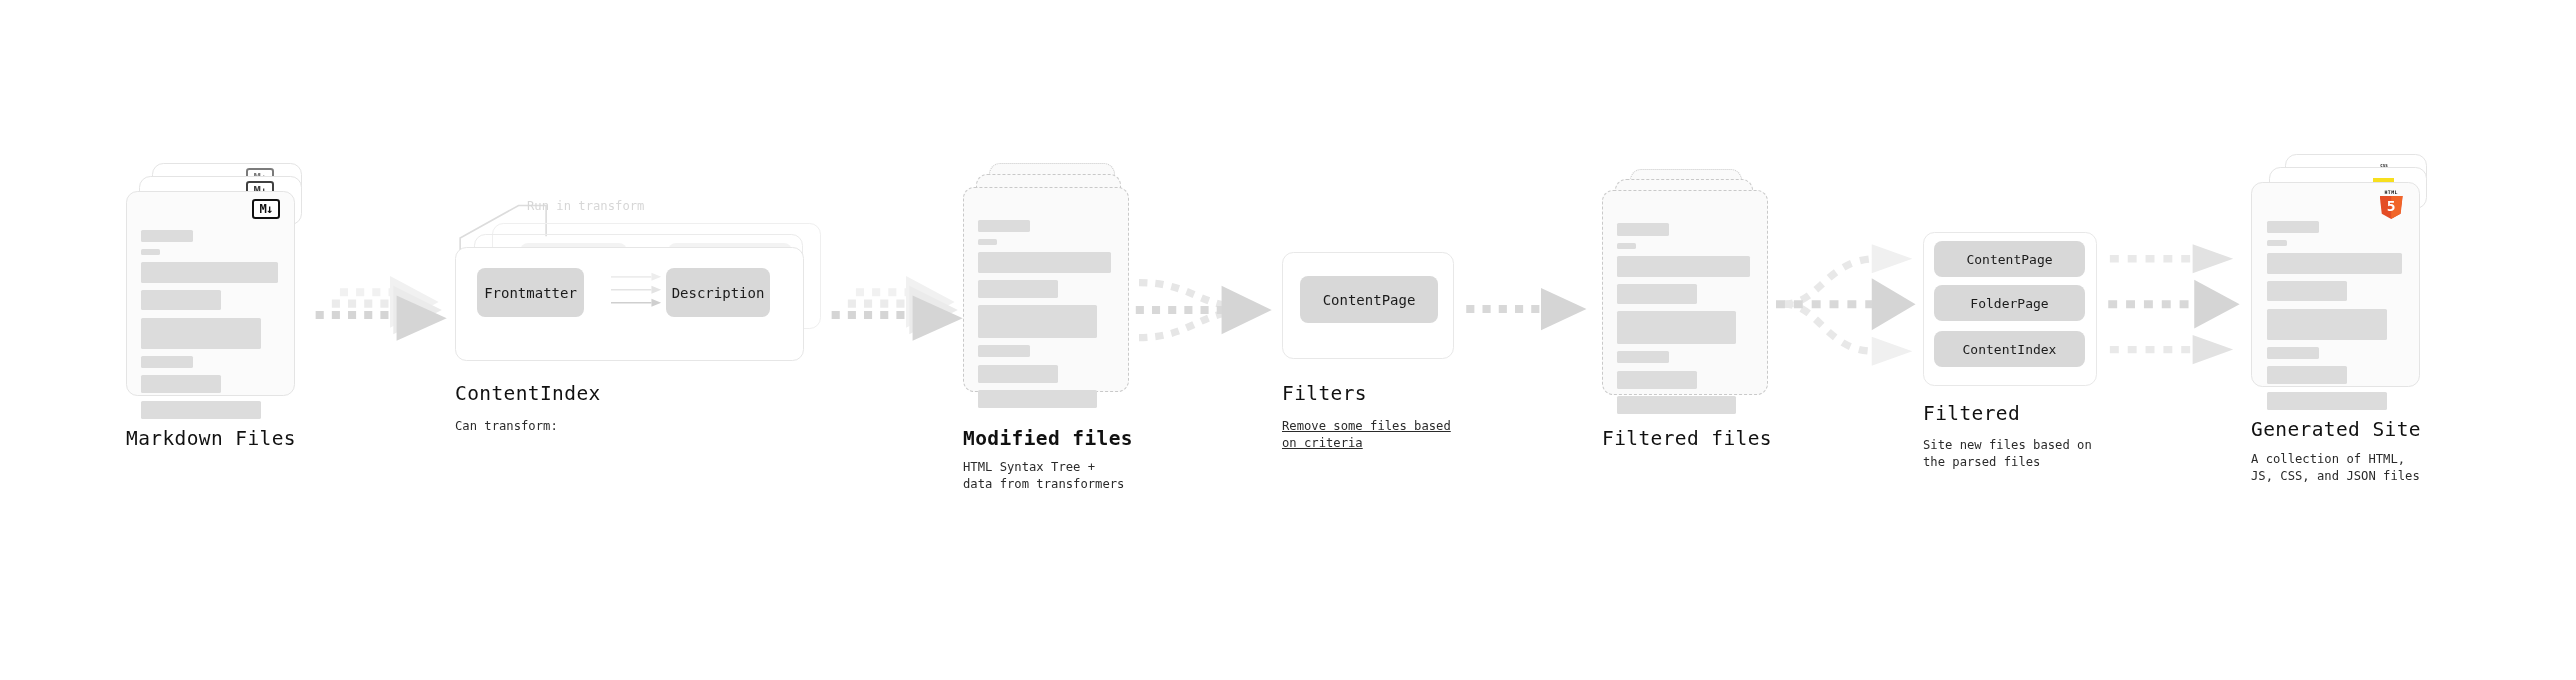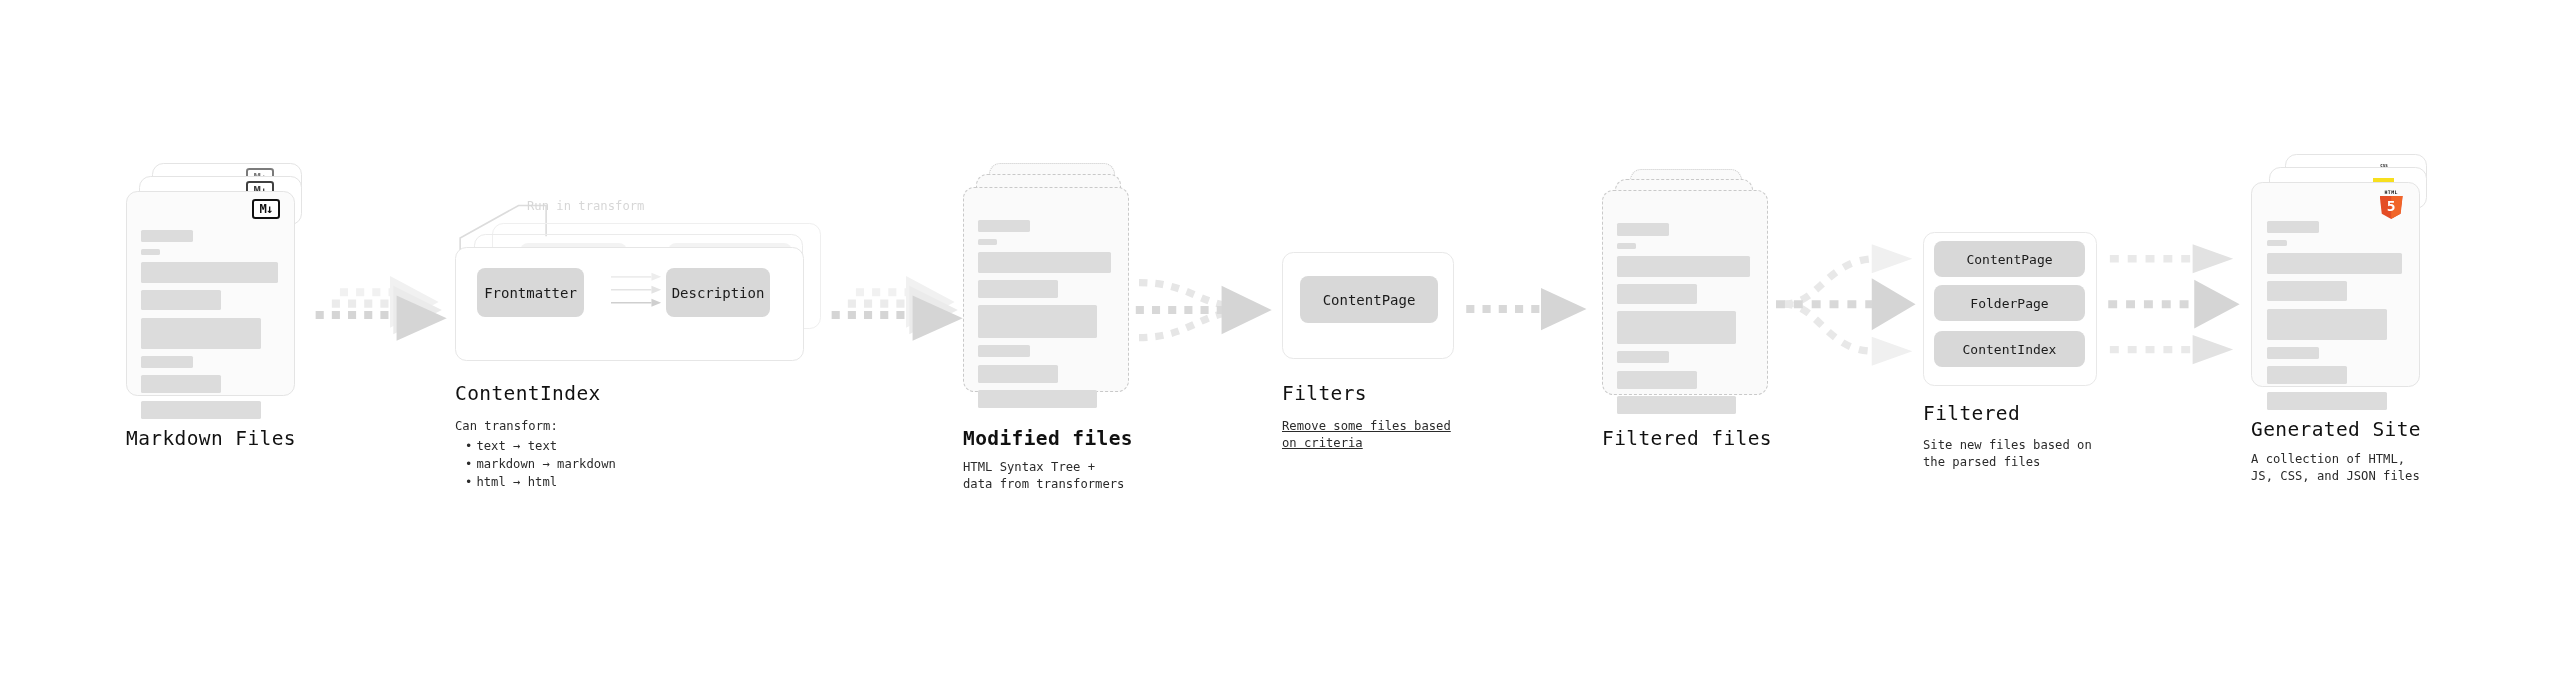--- a/index.html
+++ b/index.html
@@ -197,25 +197,20 @@
         <polygon points="50,35 62,40 50,45" fill="#cfcfcf"></polygon>
       </g>
     </svg>
 
     <div class="pill" style="left:22px; top:45px; width:107px; height:49px;">Frontmatter</div>
     <div class="pill" style="left:211px; top:45px; width:104px; height:49px;">Description</div>
   </div>
 
   <div class="title" style="left:455px; top:382px;">ContentIndex</div>
   <div class="subtitle" style="left:455px; top:418px;">Can transform:</div>
-  <div class="bullets" style="left:465px; top:437px;">
-    <div class="b-item">text → text</div>
-    <div class="b-item">markdown → markdown</div>
-    <div class="b-item">html → html</div>
-  </div>
 
   <svg class="arrowlayer" style="left:825px; top:268px;" width="146" height="89" viewBox="0 0 180 110">
     <g stroke="#d5d5d5" stroke-width="10" stroke-dasharray="10 10" fill="none">
       <line x1="8" y1="58" x2="110" y2="58"></line>
     </g>
     <g stroke="#ebebeb" stroke-width="10" stroke-dasharray="10 10" fill="none">
       <line x1="28" y1="44" x2="120" y2="44"></line>
     </g>
     <g stroke="#f1f1f1" stroke-width="10" stroke-dasharray="10 10" fill="none">
       <line x1="38" y1="30" x2="128" y2="30"></line>

